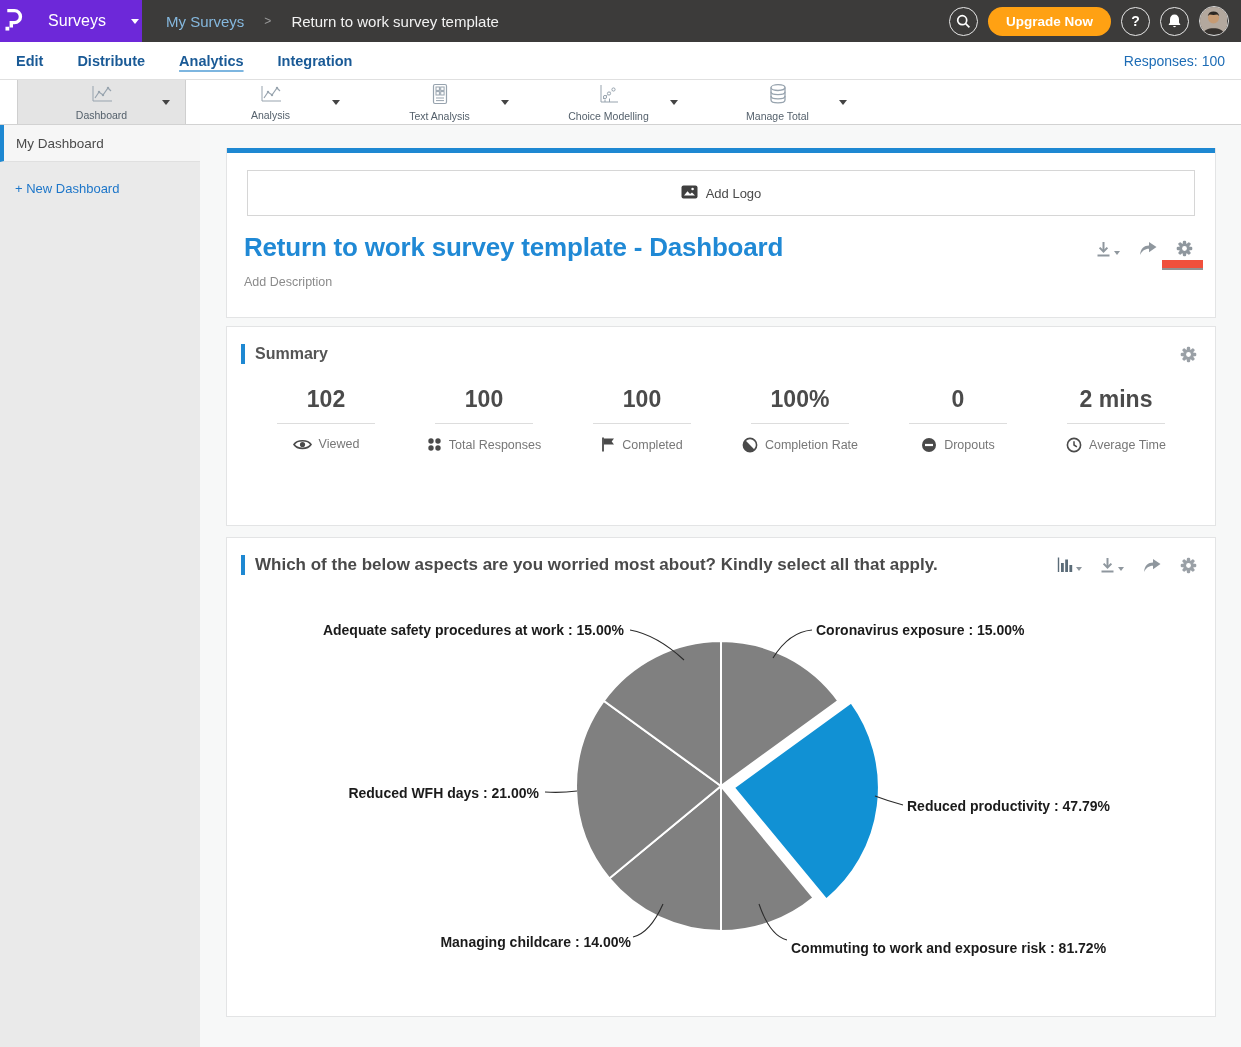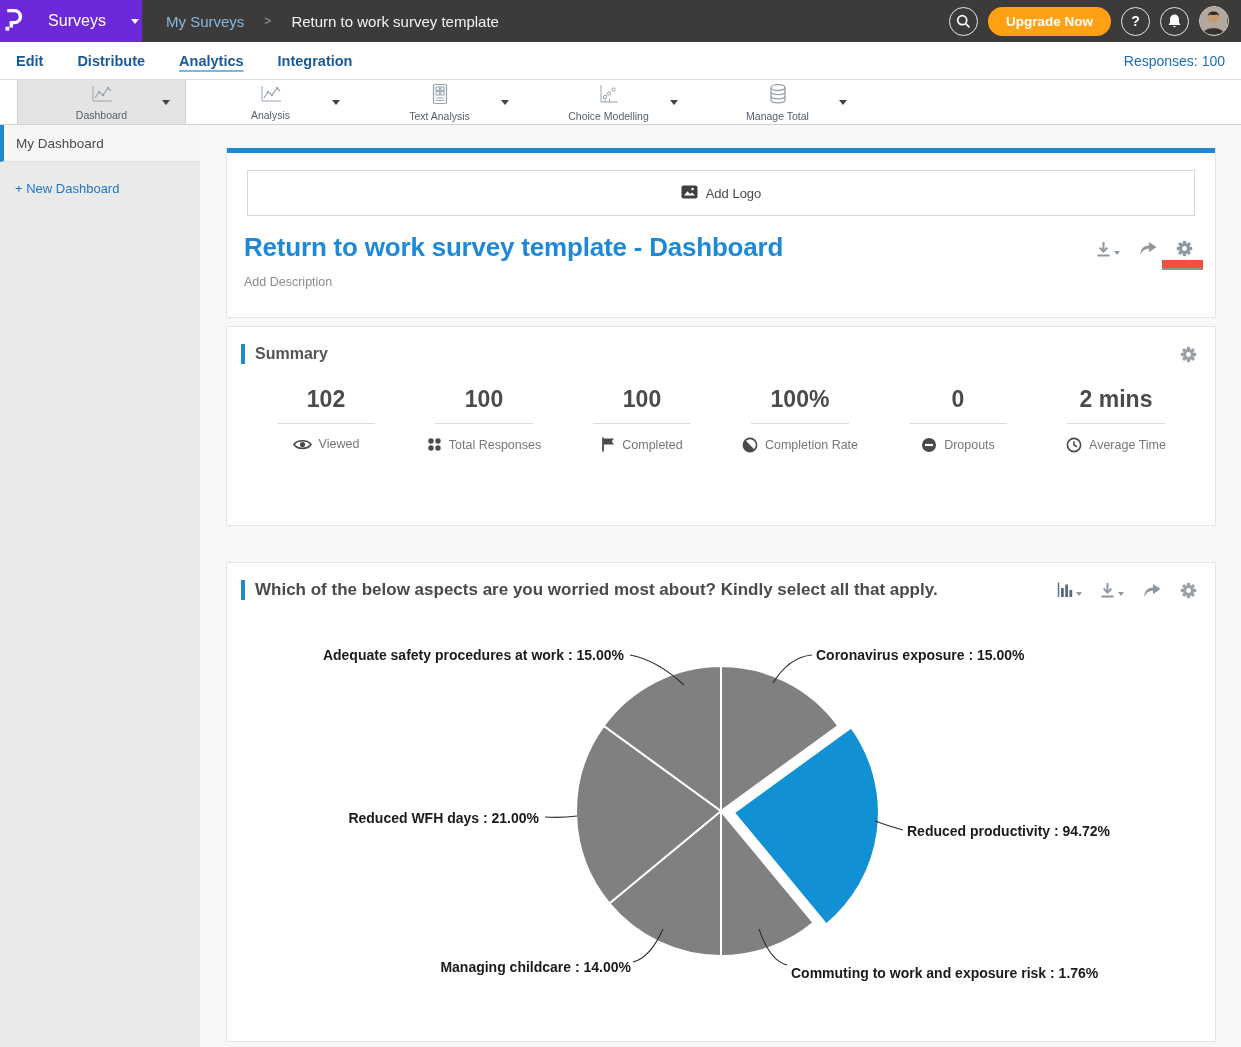--- a/index.html
+++ b/index.html
@@ -50,21 +50,21 @@
   .title-icons{margin-left:auto;display:flex;gap:18px;align-items:center;padding-top:8px;}
   .icon-btn{color:#8f979e;position:relative;display:flex;align-items:flex-end;gap:3px;cursor:pointer;}
   .icon-caret{border-top-color:#8f979e;border-left-width:3.5px;border-right-width:3.5px;border-top-width:4.5px;margin-bottom:2px;}
   .gear-wrap{position:relative;}
   .red-mark{position:absolute;left:-14px;top:20px;width:41px;height:8px;background:#f0503c;box-shadow:0 2px 0 rgba(110,110,110,.75);}
   .add-desc{padding:12px 17px 0;color:#8b8b8b;font-size:12.5px;cursor:pointer;}
 
   .card-head{display:flex;align-items:center;padding:17px 18px 0 14px;}
   .accent{width:4px;height:20px;background:#1e88d2;margin-right:10px;flex:none;}
   .card-head h2{font-size:16px;color:#555;font-weight:600;margin:0;}
-  .summary-card{padding-bottom:72px;margin-bottom:36px;}
+  .summary-card{padding-bottom:72px;margin-bottom:11px;}
   .head-right{margin-left:auto;display:flex;gap:18px;align-items:center;}
 
   .stats{display:flex;margin-top:22px;padding:0 20px;}
   .stat{flex:1;display:flex;flex-direction:column;align-items:center;}
   .stat-value{font-size:23px;font-weight:bold;color:#4b4b4b;}
   .stat-divider{width:98px;height:1px;background:#ddd;margin:10px 0 13px;}
   .stat-bottom{display:flex;align-items:center;gap:7px;color:#777;font-size:12.5px;}
 
   .question-card{height:480px;}
   .question-card .card-head h2{font-size:17px;color:#4a4a4a;}
@@ -413,22 +413,22 @@
               <path d="M 494.0 197.0 L 376.7 111.8 A 145 145 0 0 1 494.0 52.0 Z" fill="#808080" stroke="#ffffff" stroke-width="2"></path>
               <path d="M585 41 Q562 43 546 69" stroke="#2b2b2b" stroke-width="1.1" fill="none"></path>
               <path d="M676 216 Q661 212 648 207" stroke="#2b2b2b" stroke-width="1.1" fill="none"></path>
               <path d="M560 351 Q543 347 532 315" stroke="#2b2b2b" stroke-width="1.1" fill="none"></path>
               <path d="M406 348 Q423 344 436 315" stroke="#2b2b2b" stroke-width="1.1" fill="none"></path>
               <path d="M318 203 Q334 204 350 202" stroke="#2b2b2b" stroke-width="1.1" fill="none"></path>
               <path d="M403 41 Q430 46 457 71" stroke="#2b2b2b" stroke-width="1.1" fill="none"></path>
             </svg>
           <div id="pie-labels">
               <div class="pie-label" style="left: 589px; top: 33px;">Coronavirus exposure : 15.00%</div>
-              <div class="pie-label" style="left: 680px; top: 209px;">Reduced productivity : 94.72%</div>
-              <div class="pie-label" style="left: 564px; top: 351px;">Commuting to work and exposure risk : 1.76%</div>
+              <div class="pie-label" style="left: 680px; top: 209px;">Reduced productivity : 47.79%</div>
+              <div class="pie-label" style="left: 564px; top: 351px;">Commuting to work and exposure risk : 81.72%</div>
               <div class="pie-label" style="right: 584px; top: 345px;">Managing childcare : 14.00%</div>
               <div class="pie-label" style="right: 676px; top: 196px;">Reduced WFH days : 21.00%</div>
               <div class="pie-label" style="right: 591px; top: 33px;">Adequate safety procedures at work : 15.00%</div>
             </div>
         </div>
       </section>
 
     </main>
   </div>
 </div>

